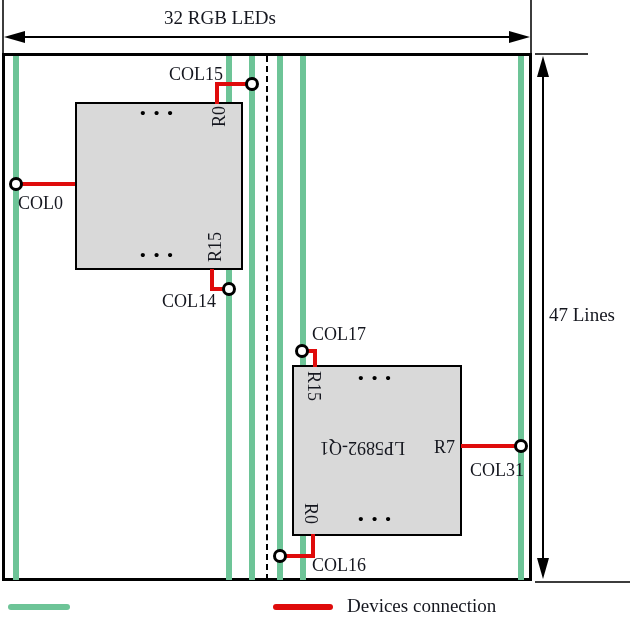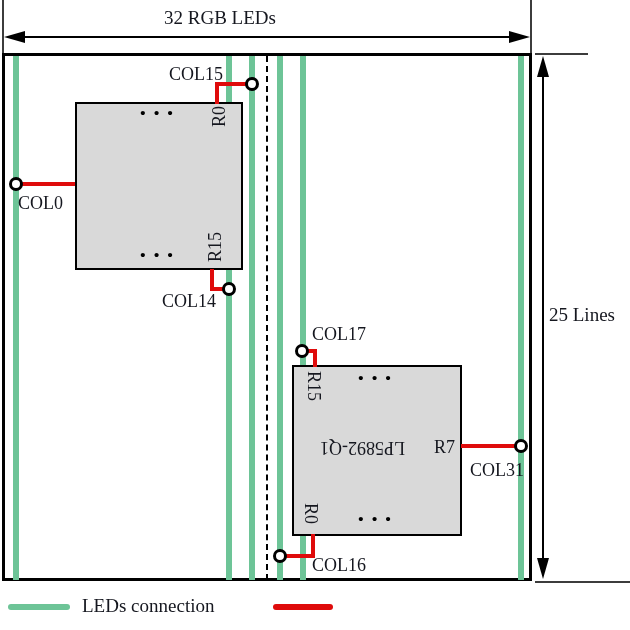--- a/index.html
+++ b/index.html
@@ -51,21 +51,21 @@
   <div class="dimline abs" style="left:8px;top:36px;width:518px;height:2px;"></div>
   <div class="tri tri-left abs" style="left:4px;top:31px;"></div>
   <div class="tri tri-right abs" style="left:509px;top:31px;"></div>
   <div class="dimlbl" style="left:0;top:7px;width:440px;text-align:center;">32 RGB LEDs</div>
 
   <div class="extline abs" style="left:535px;top:53px;width:53px;height:2px;"></div>
   <div class="extline abs" style="left:535px;top:581px;width:95px;height:2px;"></div>
   <div class="dimline abs" style="left:542px;top:62px;width:2px;height:512px;"></div>
   <div class="tri tri-up abs" style="left:537px;top:56px;"></div>
   <div class="tri tri-down abs" style="left:537px;top:558px;"></div>
-  <div class="dimlbl" style="left:549px;top:304px;">25 Lines</div>
+  <div class="dimlbl" style="left:549px;top:304px;">47 Lines</div>
 
   <div id="panel" class="abs"></div>
 
   <div class="greenline" style="left:13px;"></div>
   <div class="greenline" style="left:226px;"></div>
   <div class="greenline" style="left:249px;"></div>
   <div class="greenline" style="left:277px;"></div>
   <div class="greenline" style="left:300px;"></div>
   <div class="greenline" style="left:518px;"></div>
 
@@ -108,16 +108,16 @@
   <div class="term" style="left:273px;top:549px;"></div>
 
   <div class="lbl" style="left:18px;top:194px;">COL0</div>
   <div class="lbl" style="left:169px;top:65px;">COL15</div>
   <div class="lbl" style="left:162px;top:292px;">COL14</div>
   <div class="lbl" style="left:312px;top:325px;">COL17</div>
   <div class="lbl" style="left:312px;top:556px;">COL16</div>
   <div class="lbl" style="left:470px;top:461px;">COL31</div>
 
   <div class="swatch" style="left:8px;top:604px;width:62px;background:#6DC497;"></div>
-  <div class="dimlbl" style="left:82px;top:595px;">LEDs connection</div>
   <div class="swatch" style="left:273px;top:604px;width:60px;background:#DF0B0B;"></div>
+  <div class="dimlbl" style="left:347px;top:595px;">Devices connection</div>
 
 </div>
 
 </body></html>

